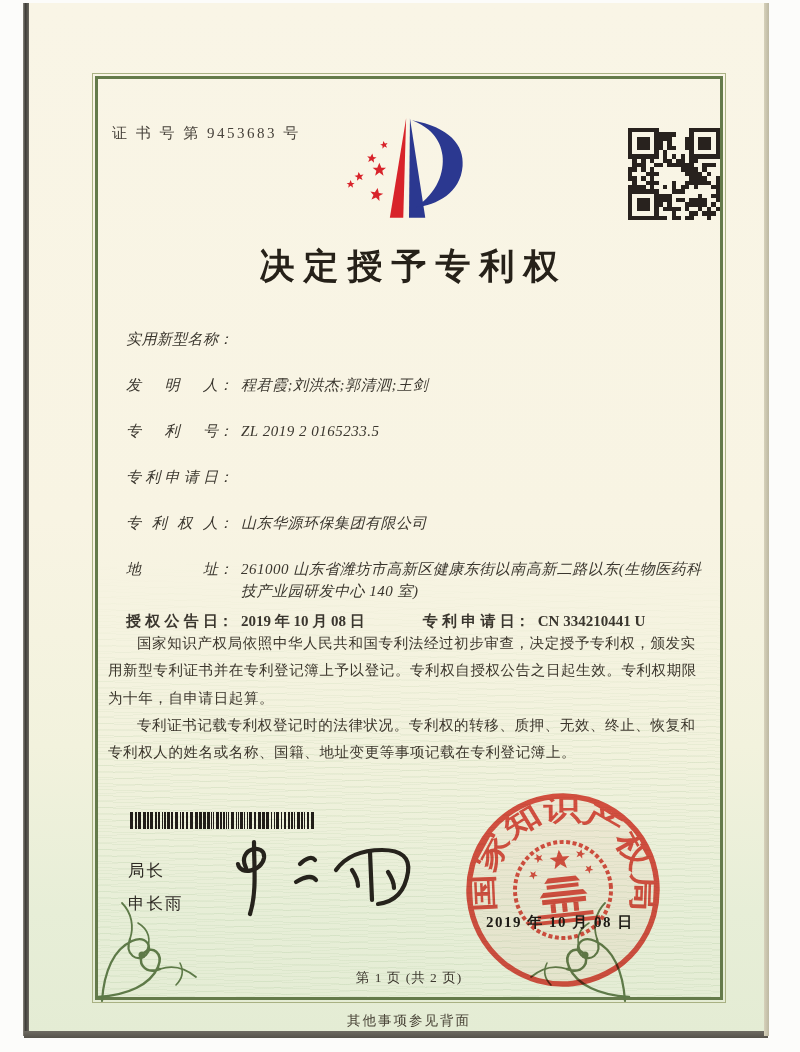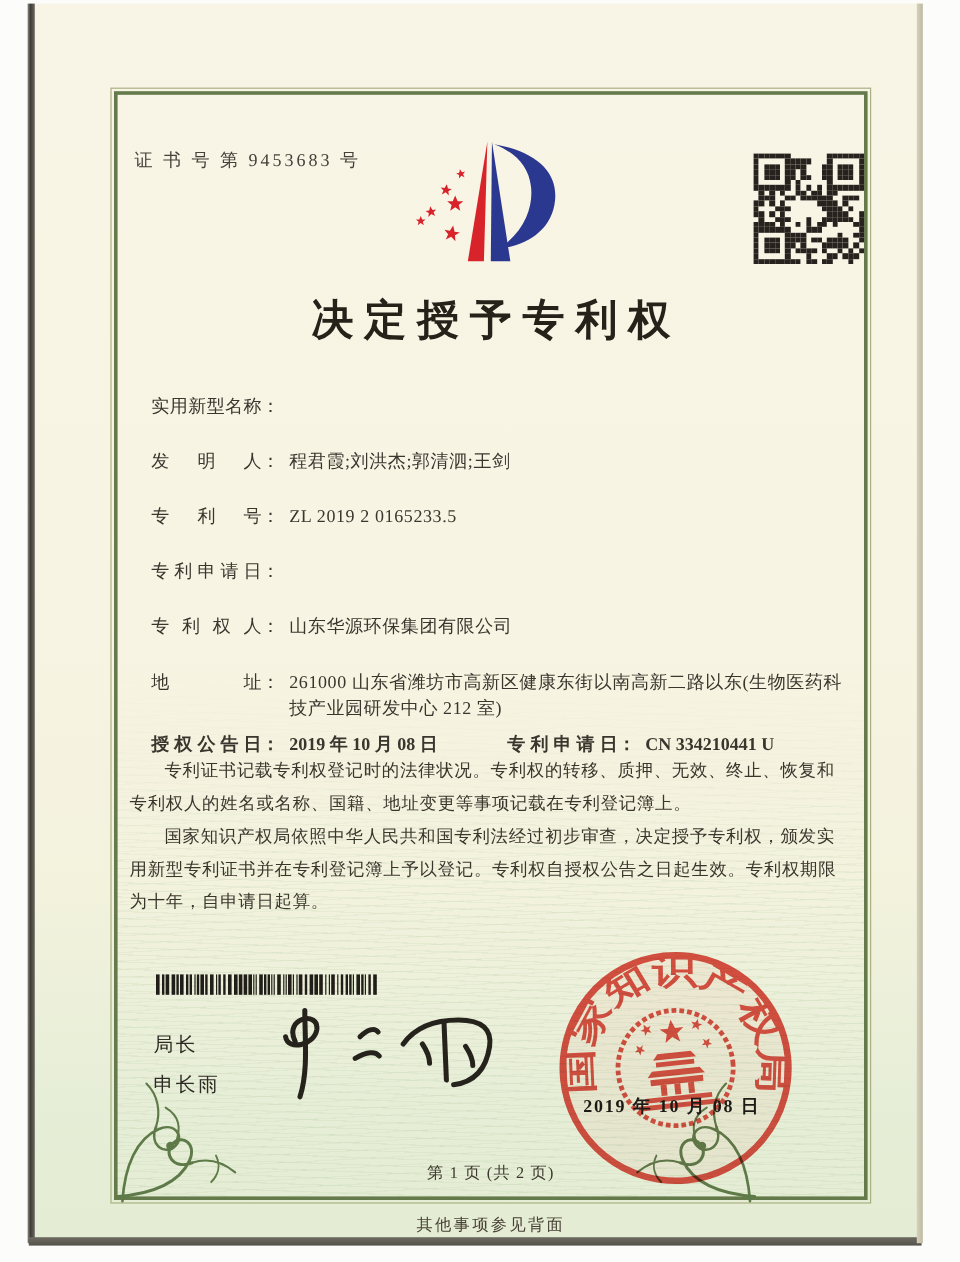--- a/index.html
+++ b/index.html
@@ -41,21 +41,21 @@
   .logo { position:absolute; left:342px; top:108px; width:134px; height:120px; }
   .qr { position:absolute; left:628px; top:128px; width:92px; height:92px;
     display:grid; grid-template-columns:repeat(21,1fr); grid-template-rows:repeat(21,1fr); }
   .qr .m { background:transparent; }
   .qr .m.d { background:#28221e; }
 
   .title { position:absolute; left:92px; top:243px; width:634px; text-align:center;
     font-size:35px; font-weight:bold; letter-spacing:9px; color:#262119; text-indent:9px; }
 
   .content { position:absolute; left:126px; top:328px; width:576px; font-size:15px; }
-  .field-row { display:flex; align-items:flex-start; margin-bottom:24px; line-height:22px; }
+  .field-row { display:flex; align-items:flex-start; margin-bottom:24px; line-height:22px;font-style:italic; }
   .field-label { display:inline-block; width:92px; text-align:justify; text-align-last:justify; flex:0 0 92px; }
   .field-colon { flex:0 0 auto; margin-right:8px; }
   .field-value { flex:1 1 auto; letter-spacing:.5px; }
   .fields-list .field-row:last-child { margin-bottom:8px; }
   .grant-row { display:flex; line-height:22px;font-weight:bold; }
   .grant-pair { display:flex; }
   .grant-pair.second { margin-left:58px; }
 
   .paragraphs { position:absolute; left:108px; top:630px; width:602px;
     font-size:14.5px; line-height:1.88; letter-spacing:.6px; color:#3b362c; }
@@ -596,40 +596,40 @@
           <span class="field-colon">：</span>
         </div>
         <div class="field-row">
           <span class="field-label">专利权人</span>
           <span class="field-colon">：</span>
           <span class="field-value">山东华源环保集团有限公司</span>
         </div>
         <div class="field-row">
           <span class="field-label">地址</span>
           <span class="field-colon">：</span>
-          <span class="field-value">261000 山东省潍坊市高新区健康东街以南高新二路以东(生物医药科技产业园研发中心 212 室)</span>
+          <span class="field-value">261000 山东省潍坊市高新区健康东街以南高新二路以东(生物医药科技产业园研发中心 140 室)</span>
         </div>
       </div>
     <div class="grant-row">
       <div class="grant-pair">
         <span class="field-label">授权公告日</span>
           <span class="field-colon">：</span>
         <span>2019 年 10 月 08 日</span>
       </div>
       <div class="grant-pair second">
         <span class="field-label">专利申请日</span>
           <span class="field-colon">：</span>
         <span>CN 334210441 U</span>
       </div>
     </div>
   </div>
 
   <div class="paragraphs" id="paragraphs">
+      <p>国家知识产权局依照中华人民共和国专利法经过初步审查，决定授予专利权，颁发实用新型专利证书并在专利登记簿上予以登记。专利权自授权公告之日起生效。专利权期限为十年，自申请日起算。</p>
       <p>专利证书记载专利权登记时的法律状况。专利权的转移、质押、无效、终止、恢复和专利权人的姓名或名称、国籍、地址变更等事项记载在专利登记簿上。</p>
-      <p>国家知识产权局依照中华人民共和国专利法经过初步审查，决定授予专利权，颁发实用新型专利证书并在专利登记簿上予以登记。专利权自授权公告之日起生效。专利权期限为十年，自申请日起算。</p>
     </div>
 
   <div class="barcode" id="barcode"><i class="b" style="width: 3px;"></i><i style="width: 2px;"></i><i class="b" style="width: 2px;"></i><i style="width: 1px;"></i><i class="b" style="width: 3px;"></i><i style="width: 2px;"></i><i class="b" style="width: 3px;"></i><i style="width: 1px;"></i><i class="b" style="width: 2px;"></i><i style="width: 1px;"></i><i class="b" style="width: 3px;"></i><i style="width: 2px;"></i><i class="b" style="width: 2px;"></i><i style="width: 1px;"></i><i class="b" style="width: 2px;"></i><i style="width: 2px;"></i><i class="b" style="width: 1px;"></i><i style="width: 1px;"></i><i class="b" style="width: 2px;"></i><i style="width: 1px;"></i><i class="b" style="width: 3px;"></i><i style="width: 1px;"></i><i class="b" style="width: 2px;"></i><i style="width: 2px;"></i><i class="b" style="width: 3px;"></i><i style="width: 2px;"></i><i class="b" style="width: 1px;"></i><i style="width: 1px;"></i><i class="b" style="width: 2px;"></i><i style="width: 2px;"></i><i class="b" style="width: 2px;"></i><i style="width: 2px;"></i><i class="b" style="width: 3px;"></i><i style="width: 2px;"></i><i class="b" style="width: 3px;"></i><i style="width: 1px;"></i><i class="b" style="width: 3px;"></i><i style="width: 1px;"></i><i class="b" style="width: 3px;"></i><i style="width: 1px;"></i><i class="b" style="width: 3px;"></i><i style="width: 1px;"></i><i class="b" style="width: 1px;"></i><i style="width: 1px;"></i><i class="b" style="width: 1px;"></i><i style="width: 2px;"></i><i class="b" style="width: 3px;"></i><i style="width: 1px;"></i><i class="b" style="width: 2px;"></i><i style="width: 1px;"></i><i class="b" style="width: 2px;"></i><i style="width: 1px;"></i><i class="b" style="width: 1px;"></i><i style="width: 1px;"></i><i class="b" style="width: 1px;"></i><i style="width: 2px;"></i><i class="b" style="width: 3px;"></i><i style="width: 2px;"></i><i class="b" style="width: 1px;"></i><i style="width: 1px;"></i><i class="b" style="width: 1px;"></i><i style="width: 1px;"></i><i class="b" style="width: 3px;"></i><i style="width: 1px;"></i><i class="b" style="width: 1px;"></i><i style="width: 2px;"></i><i class="b" style="width: 1px;"></i><i style="width: 1px;"></i><i class="b" style="width: 3px;"></i><i style="width: 2px;"></i><i class="b" style="width: 2px;"></i><i style="width: 2px;"></i><i class="b" style="width: 3px;"></i><i style="width: 1px;"></i><i class="b" style="width: 3px;"></i><i style="width: 1px;"></i><i class="b" style="width: 3px;"></i><i style="width: 2px;"></i><i class="b" style="width: 1px;"></i><i style="width: 2px;"></i><i class="b" style="width: 1px;"></i><i style="width: 1px;"></i><i class="b" style="width: 3px;"></i><i style="width: 2px;"></i><i class="b" style="width: 1px;"></i><i style="width: 2px;"></i><i class="b" style="width: 2px;"></i><i style="width: 2px;"></i><i class="b" style="width: 2px;"></i><i style="width: 1px;"></i><i class="b" style="width: 2px;"></i><i style="width: 1px;"></i><i class="b" style="width: 1px;"></i><i style="width: 2px;"></i><i class="b" style="width: 3px;"></i><i style="width: 1px;"></i><i class="b" style="width: 2px;"></i><i style="width: 1px;"></i><i class="b" style="width: 1px;"></i><i style="width: 2px;"></i><i class="b" style="width: 2px;"></i><i style="width: 2px;"></i><i class="b" style="width: 3px;"></i><i style="width: 2px;"></i></div>
 
   <div class="director">
     <div>局长</div>
     <div>申长雨</div>
   </div>
 
   <svg class="signature" viewBox="0 0 220 92">

